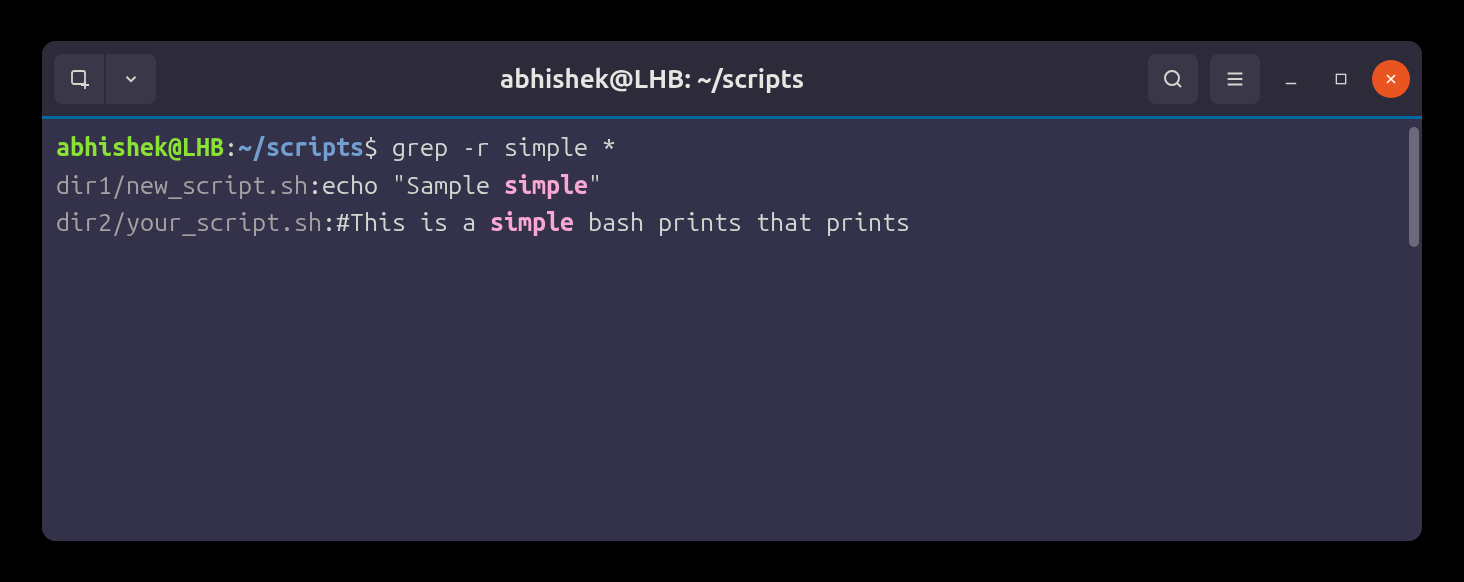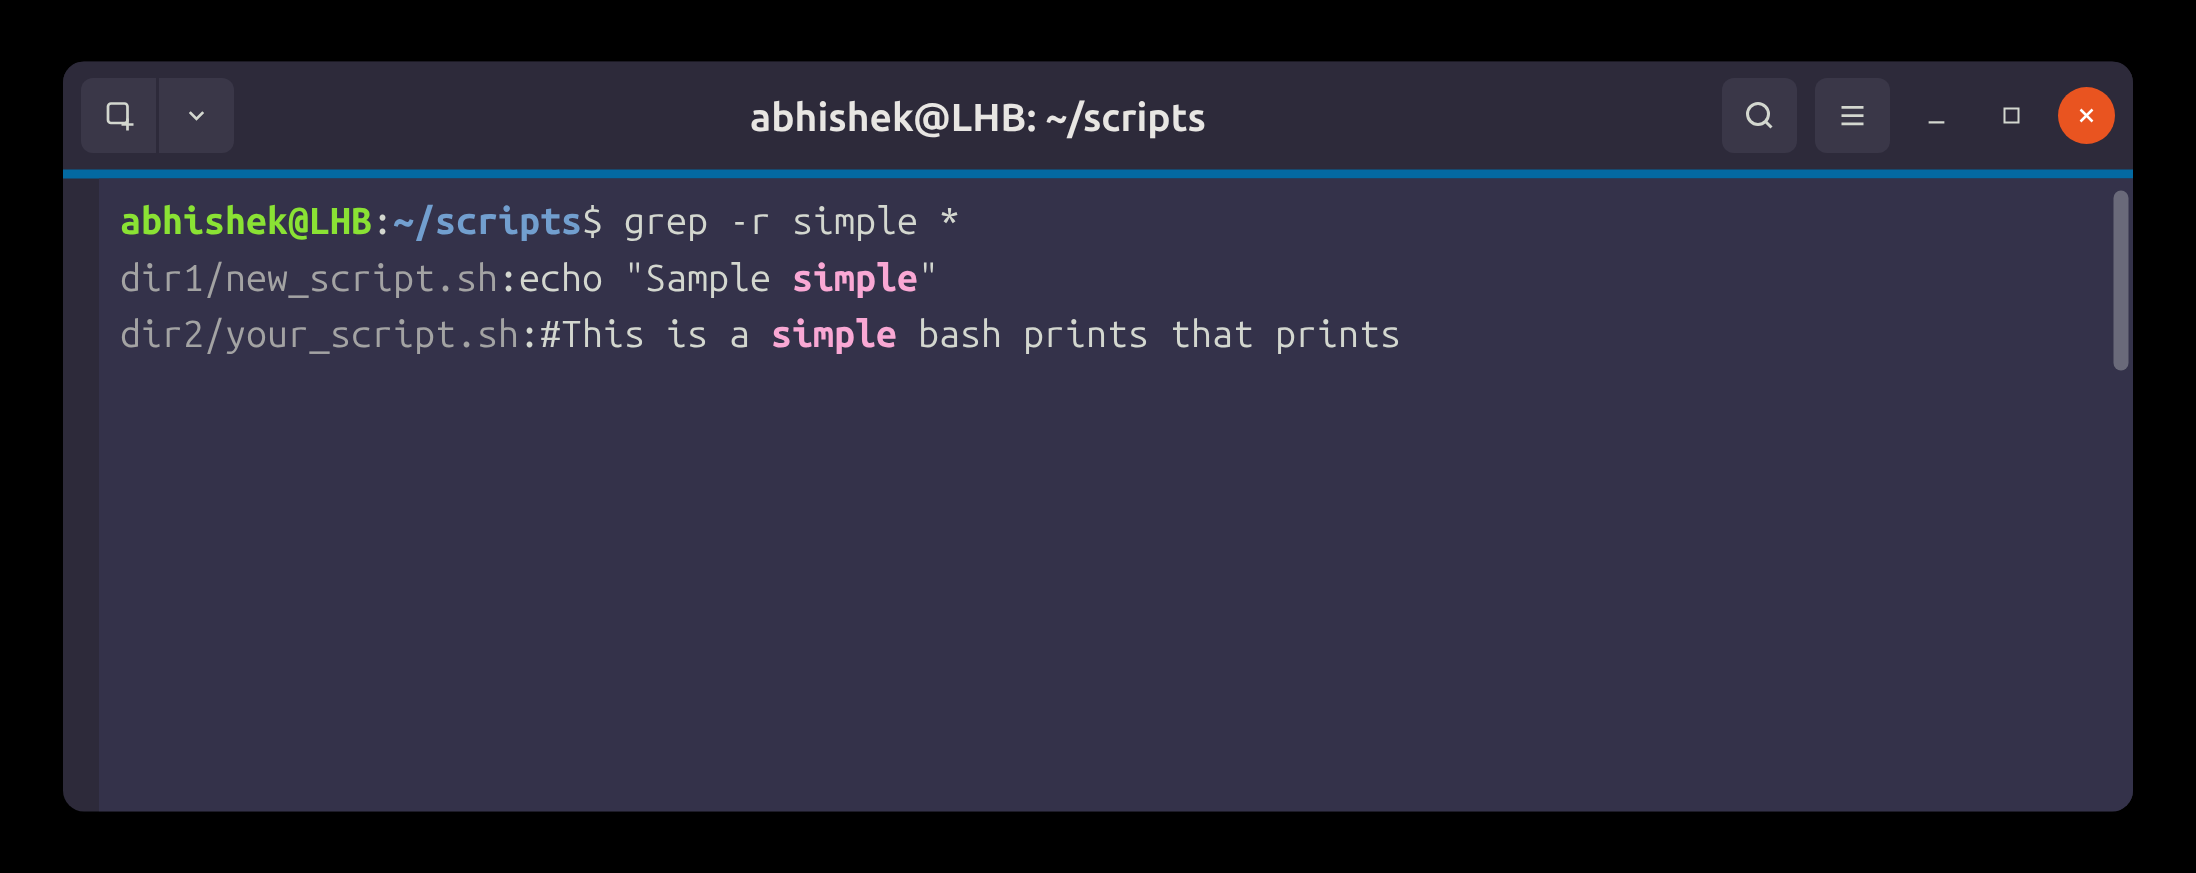--- a/index.html
+++ b/index.html
@@ -25,21 +25,21 @@
       display: flex;
       flex-direction: column;
     }
     .titlebar {
       height: 78px;
       background: #2d2a3a;
       display: flex;
       align-items: center;
       padding: 0 12px;
       gap: 8px;
-      border-bottom: 6px solid #0369a1;
+      border-bottom: 3px solid #0369a1;
     }
     .titlebar-left {
       display: flex;
       gap: 2px;
     }
     .btn {
       width: 50px;
       height: 50px;
       background: #3a3748;
       border-radius: 8px;
@@ -82,21 +82,20 @@
       background: #e95420;
     }
     .terminal-body {
       flex: 1;
       background: #34324a;
       padding: 10px 14px;
       font-size: 25px;
       line-height: 1.5;
       position: relative;
       overflow: hidden;
-      margin-left: 24px;
     }
     .terminal-content {
       display: flex;
       flex-direction: column;
     }
     .line {
       white-space: pre;
       font-family: 'Ubuntu Mono', 'DejaVu Sans Mono', monospace;
     }
     .c-green { color: #8ae234; font-weight: bold; }

